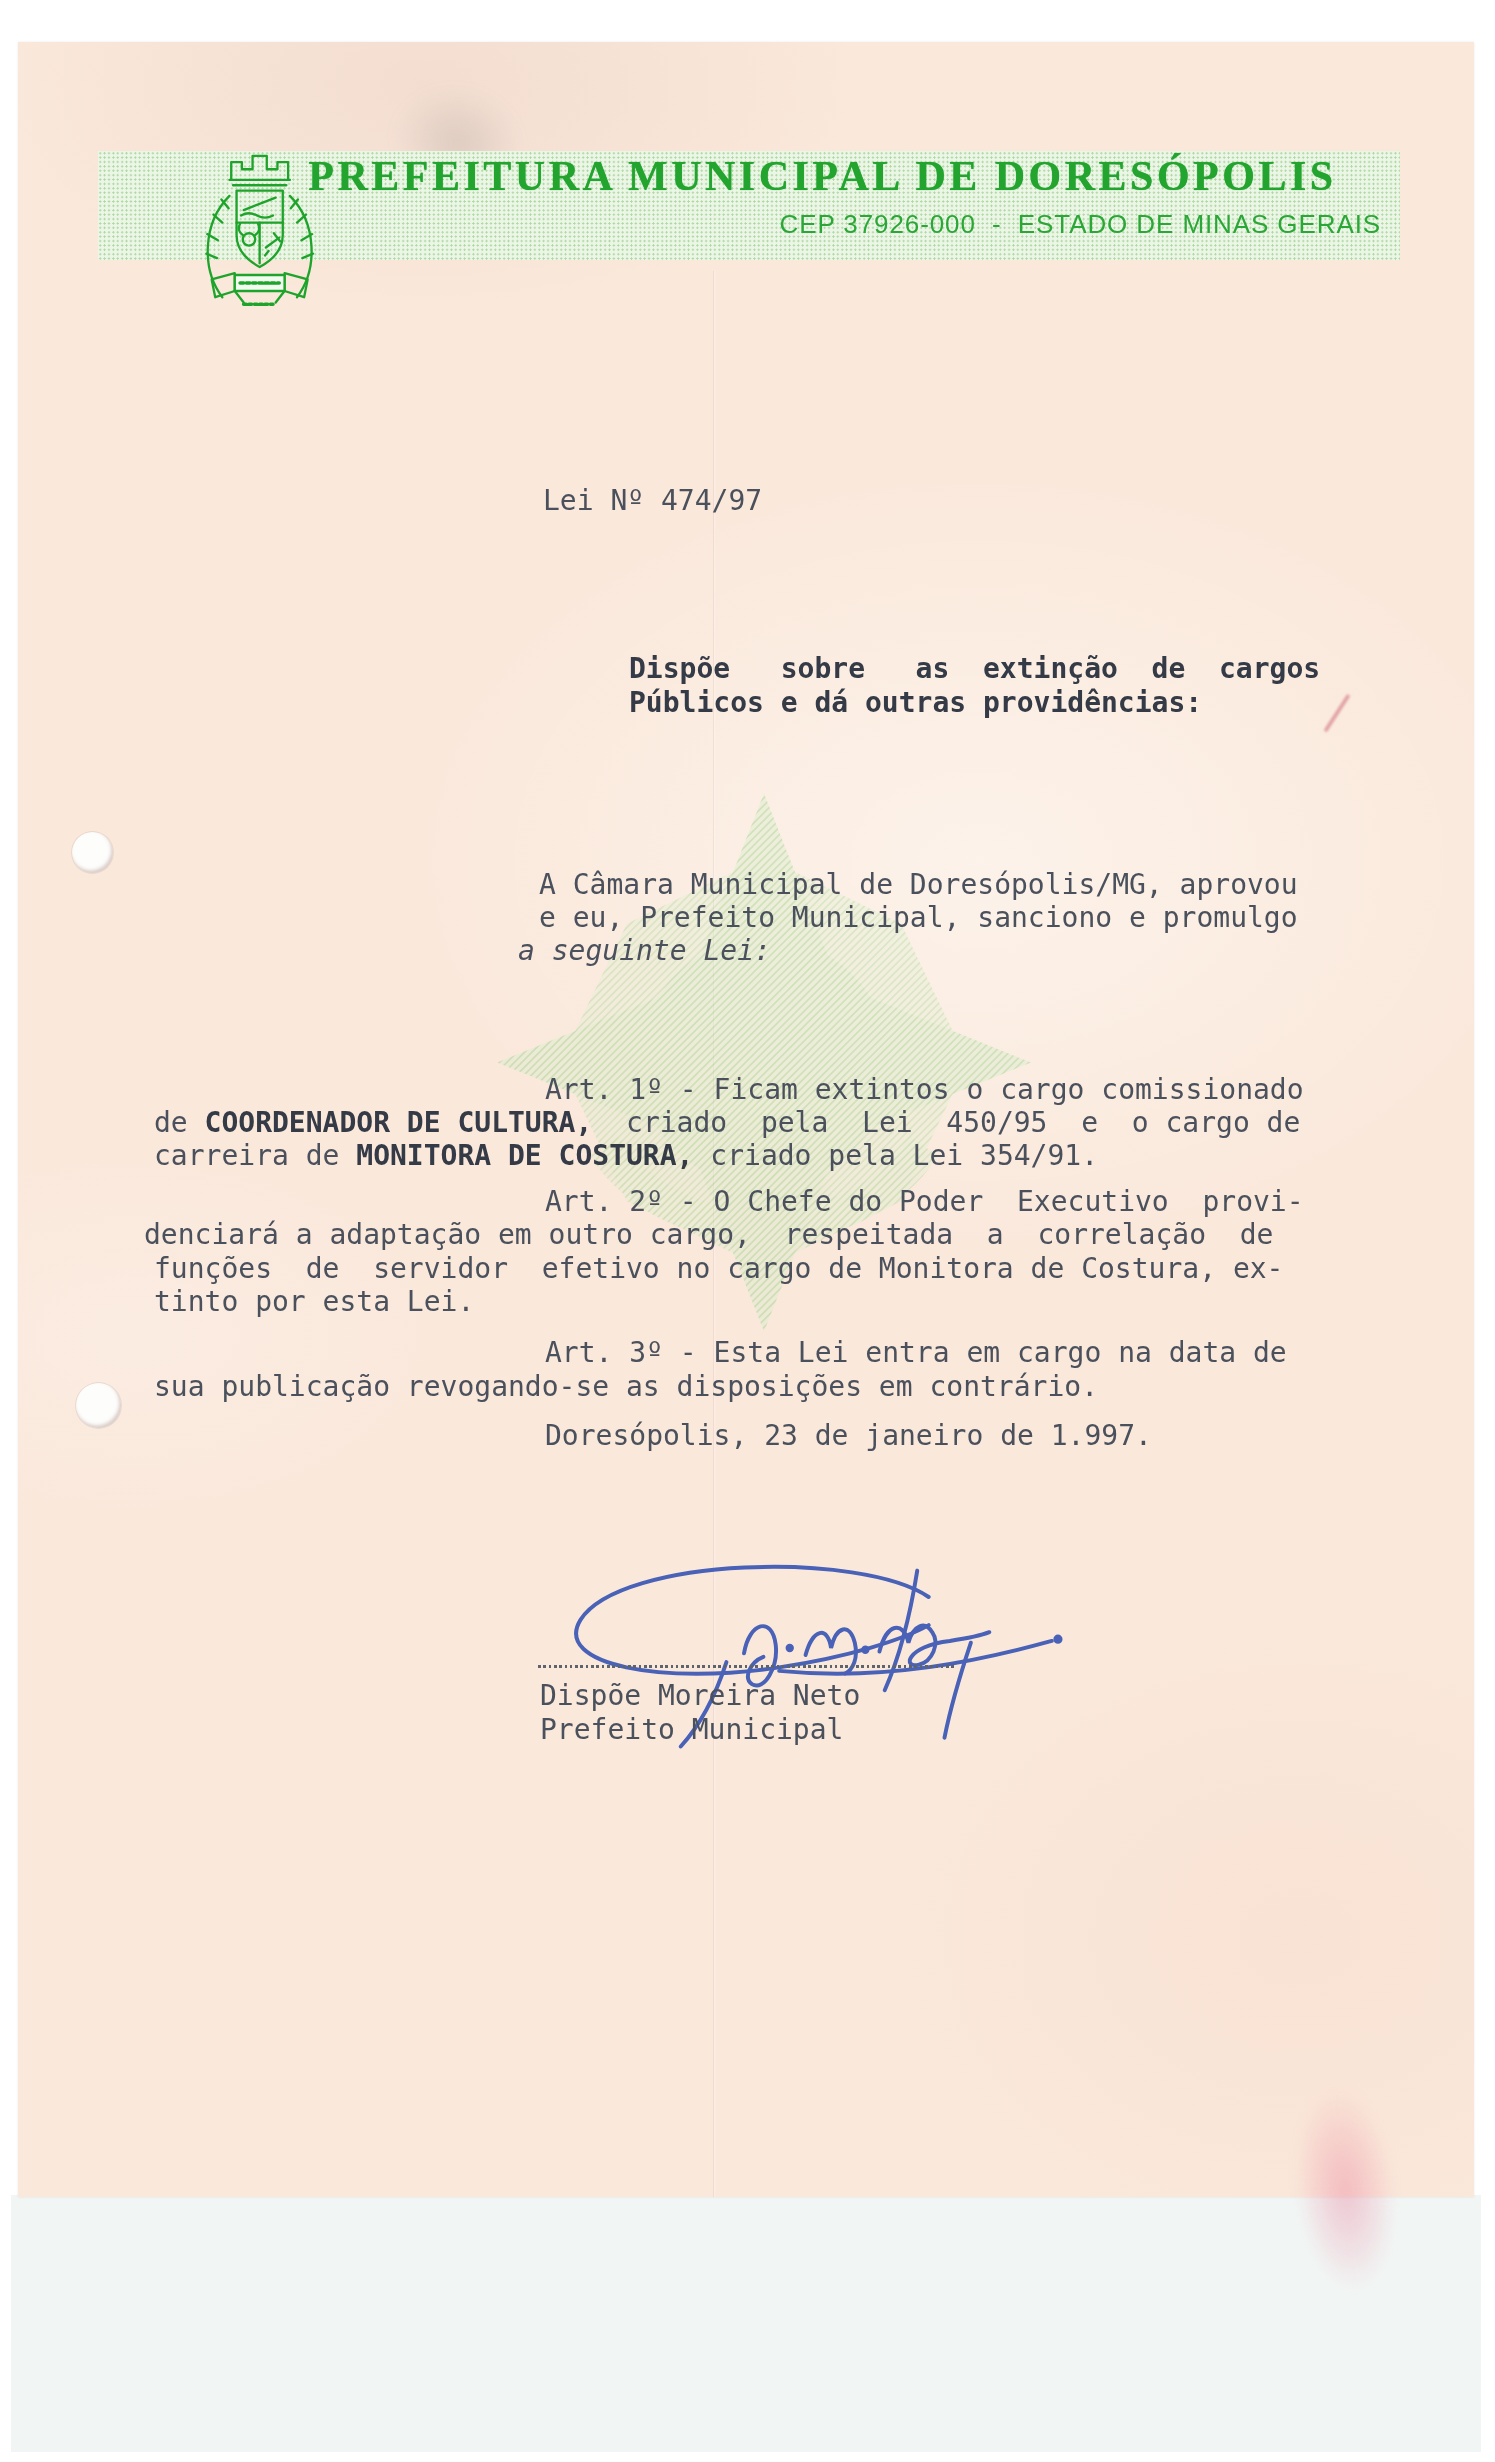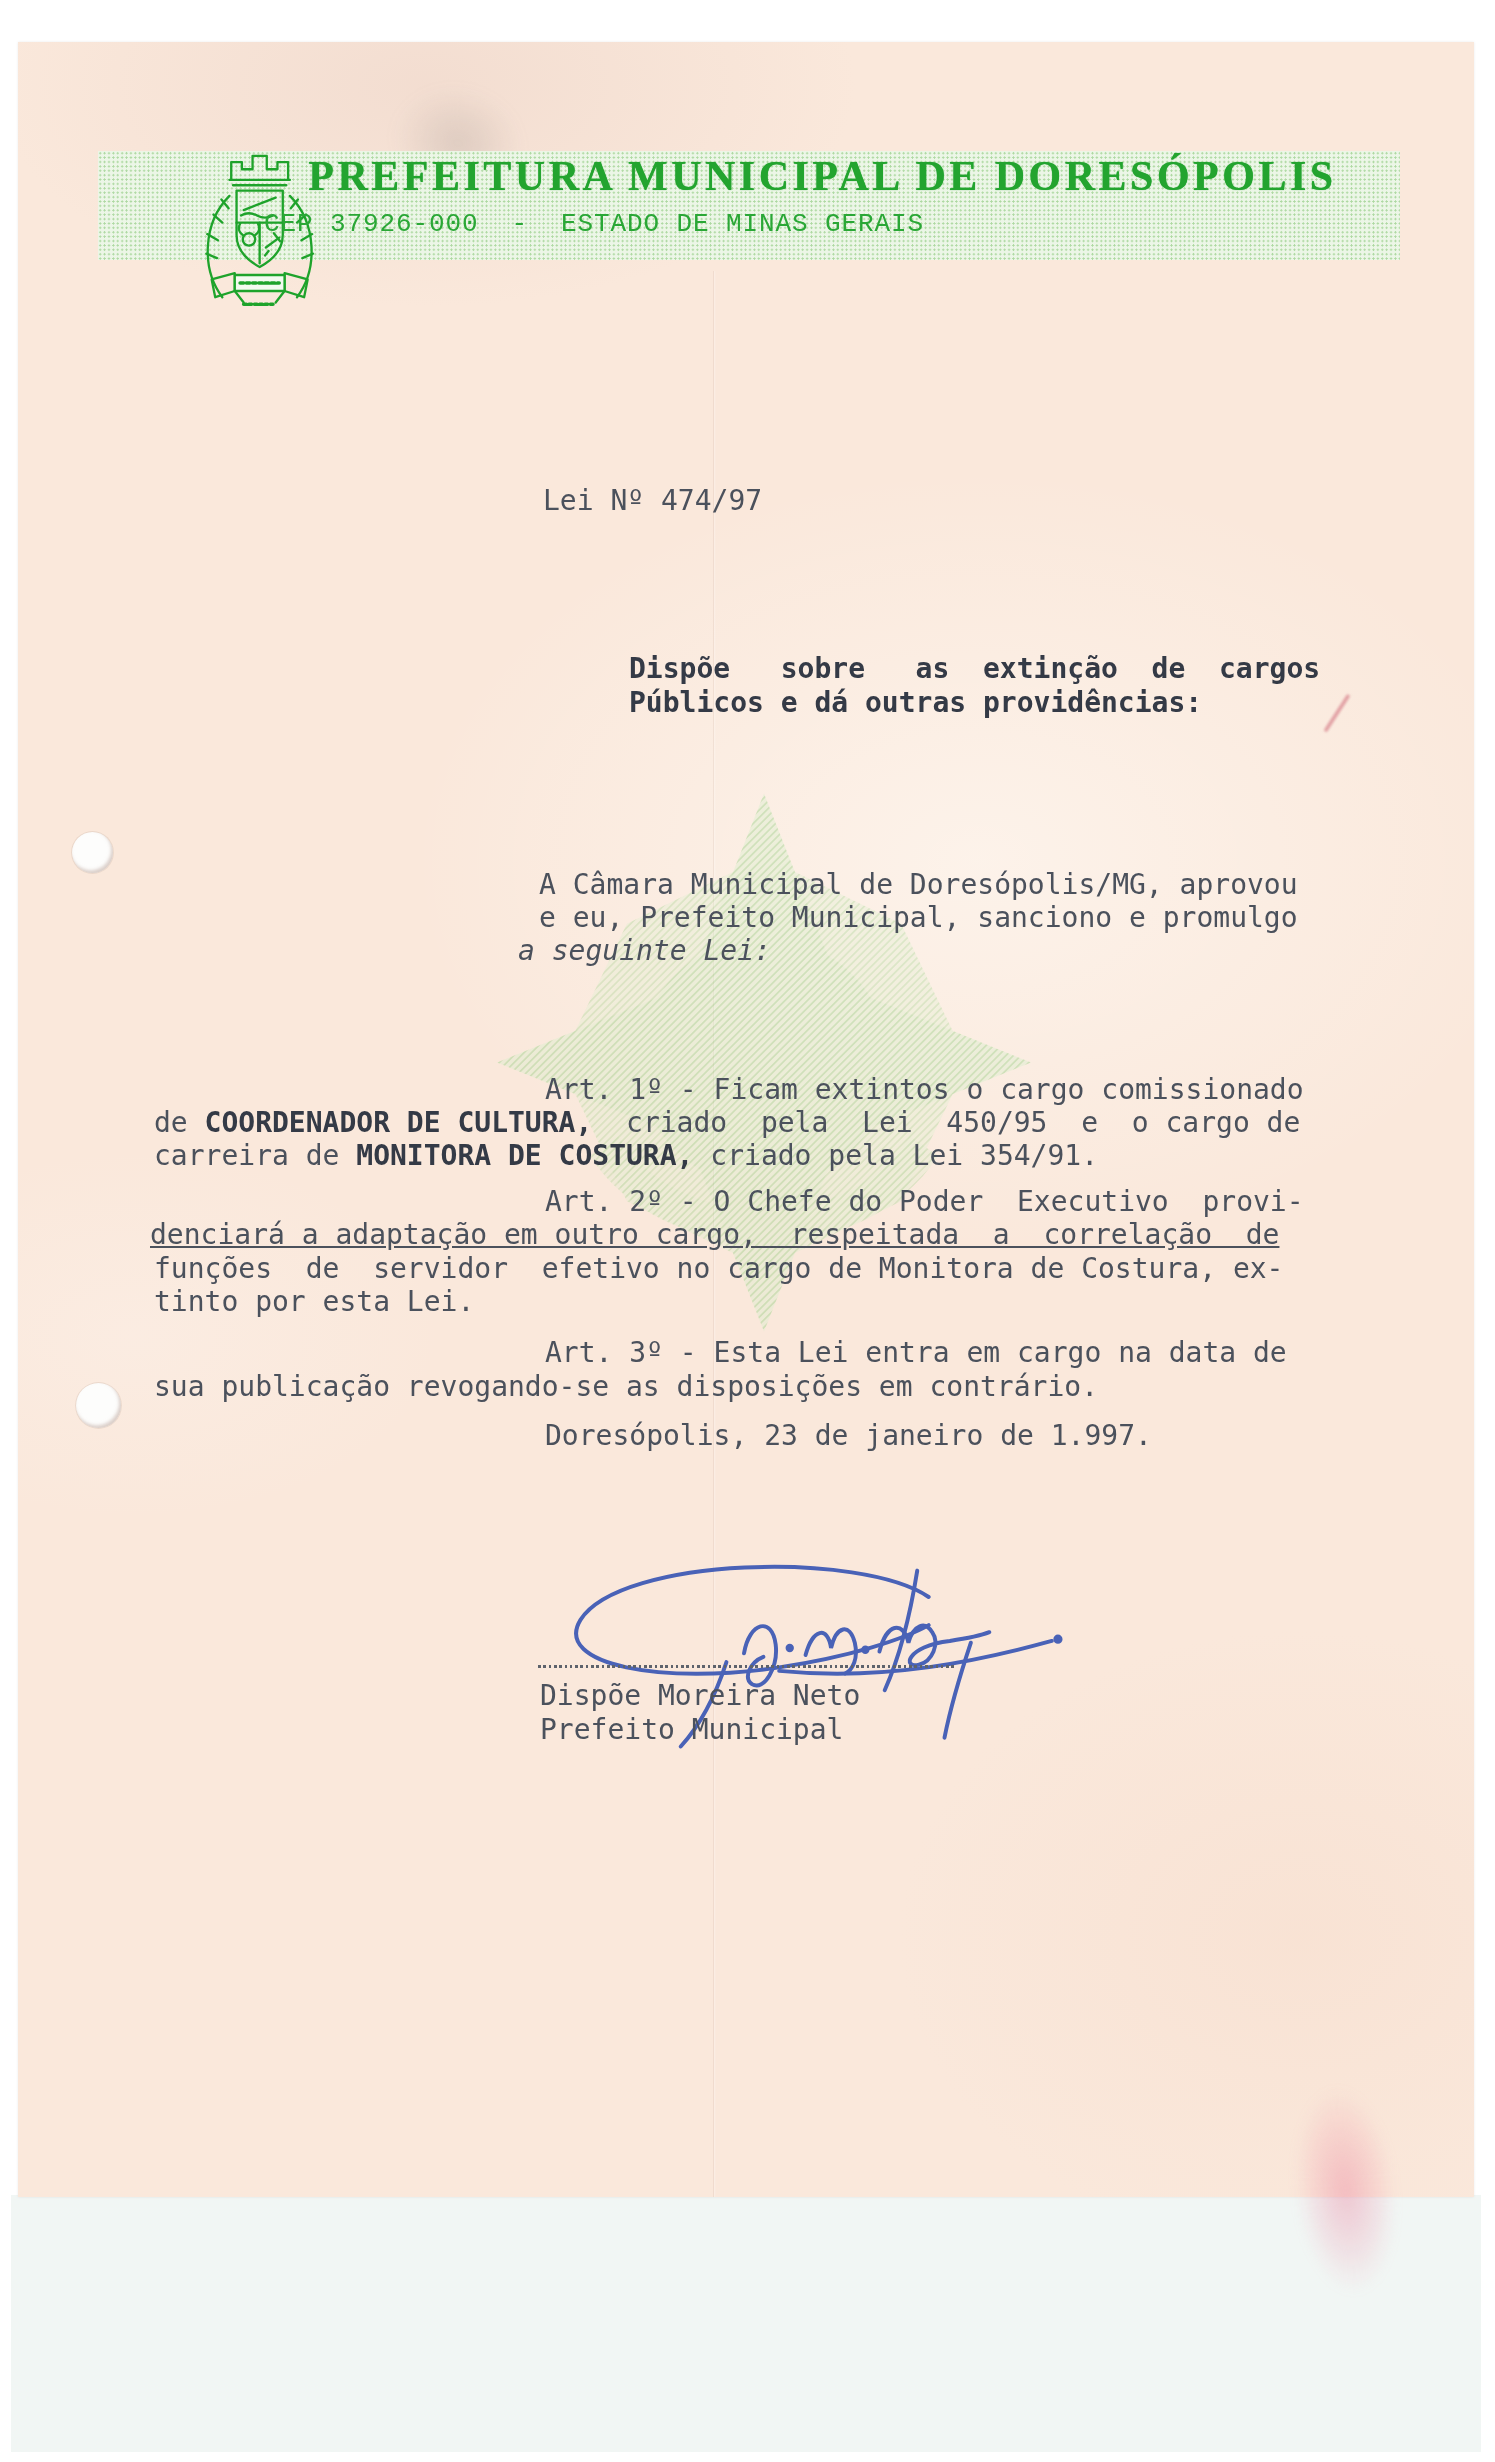--- a/index.html
+++ b/index.html
@@ -52,22 +52,22 @@
     background-image:radial-gradient(circle, #aed9a2 0.9px, transparent 1.2px);
     background-size:4.4px 4.4px;
   }
   .letterhead-title{
     position:absolute;left:264px;top:128px;width:1117px;text-align:center;
     font-family:"Liberation Serif",serif;font-weight:bold;font-size:42px;line-height:44px;
     color:#23a42f;letter-spacing:3.5px;white-space:nowrap;
     text-shadow:0 0 0.9px #23a42f;transform:scaleY(1.02);
   }
   .letterhead-sub{
-    position:absolute;left:264px;top:183px;width:1117px;text-align:left;
-    font-family:Liberation Mono, monospace;font-size:26px;line-height:30px;
+    position:absolute;left:264px;top:183px;width:1117px;text-align:right;
+    font-family:Liberation Sans, sans-serif;font-size:26px;line-height:30px;
     color:#2aa736;letter-spacing:0.9px;white-space:pre;
   }
   .coat{position:absolute;left:185px;top:118px;width:160px;height:174px;}
   
   .watermark{position:absolute;left:486px;top:750px;width:556px;height:573px;opacity:.42;}
   
   .t{
     position:absolute;white-space:pre;font-family:"DejaVu Sans Mono",monospace;
     font-size:28px;line-height:33px;color:#4b515c;
   }
@@ -153,21 +153,21 @@
 
   <div class="t" style="left:539px;top:842px;">A Câmara Municipal de Doresópolis/MG, aprovou</div>
   <div class="t" style="left:539px;top:875px;">e eu, Prefeito Municipal, sanciono e promulgo</div>
   <div class="t" style="left:518px;top:908px;font-style:italic;">a seguinte Lei:</div>
 
   <div class="t" style="left:545px;top:1047px;">Art. 1º - Ficam extintos o cargo comissionado</div>
   <div class="t" style="left:154px;top:1080px;"><span>de </span><b>COORDENADOR DE CULTURA,</b><span>  criado  pela  Lei  450/95  e  o cargo de</span></div>
   <div class="t" style="left:154px;top:1113px;"><span>carreira de </span><b>MONITORA DE COSTURA,</b><span> criado pela Lei 354/91.</span></div>
 
   <div class="t" style="left:545px;top:1159px;">Art. 2º - O Chefe do Poder  Executivo  provi-</div>
-  <div class="t" style="left:150px;top:1192px;text-decoration:underline;">denciará a adaptação em outro cargo,  respeitada  a  correlação  de</div>
+  <div class="t" style="left:144px;top:1192px;">denciará a adaptação em outro cargo,  respeitada  a  correlação  de</div>
   <div class="t" style="left:154px;top:1226px;">funções  de  servidor  efetivo no cargo de Monitora de Costura, ex-</div>
   <div class="t" style="left:154px;top:1259px;">tinto por esta Lei.</div>
 
   <div class="t" style="left:545px;top:1310px;">Art. 3º - Esta Lei entra em cargo na data de</div>
   <div class="t" style="left:154px;top:1344px;">sua publicação revogando-se as disposições em contrário.</div>
 
   <div class="t" style="left:545px;top:1393px;">Doresópolis, 23 de janeiro de 1.997.</div>
 
   <svg class="sig-svg" viewBox="0 0 624 232" fill="none" stroke="#3b57b4" stroke-width="4.5" stroke-linecap="round" opacity=".92">
     <path d="M468,58 C392,6 118,12 72,84 C40,136 168,158 298,138 C378,126 440,106 468,90"></path>

